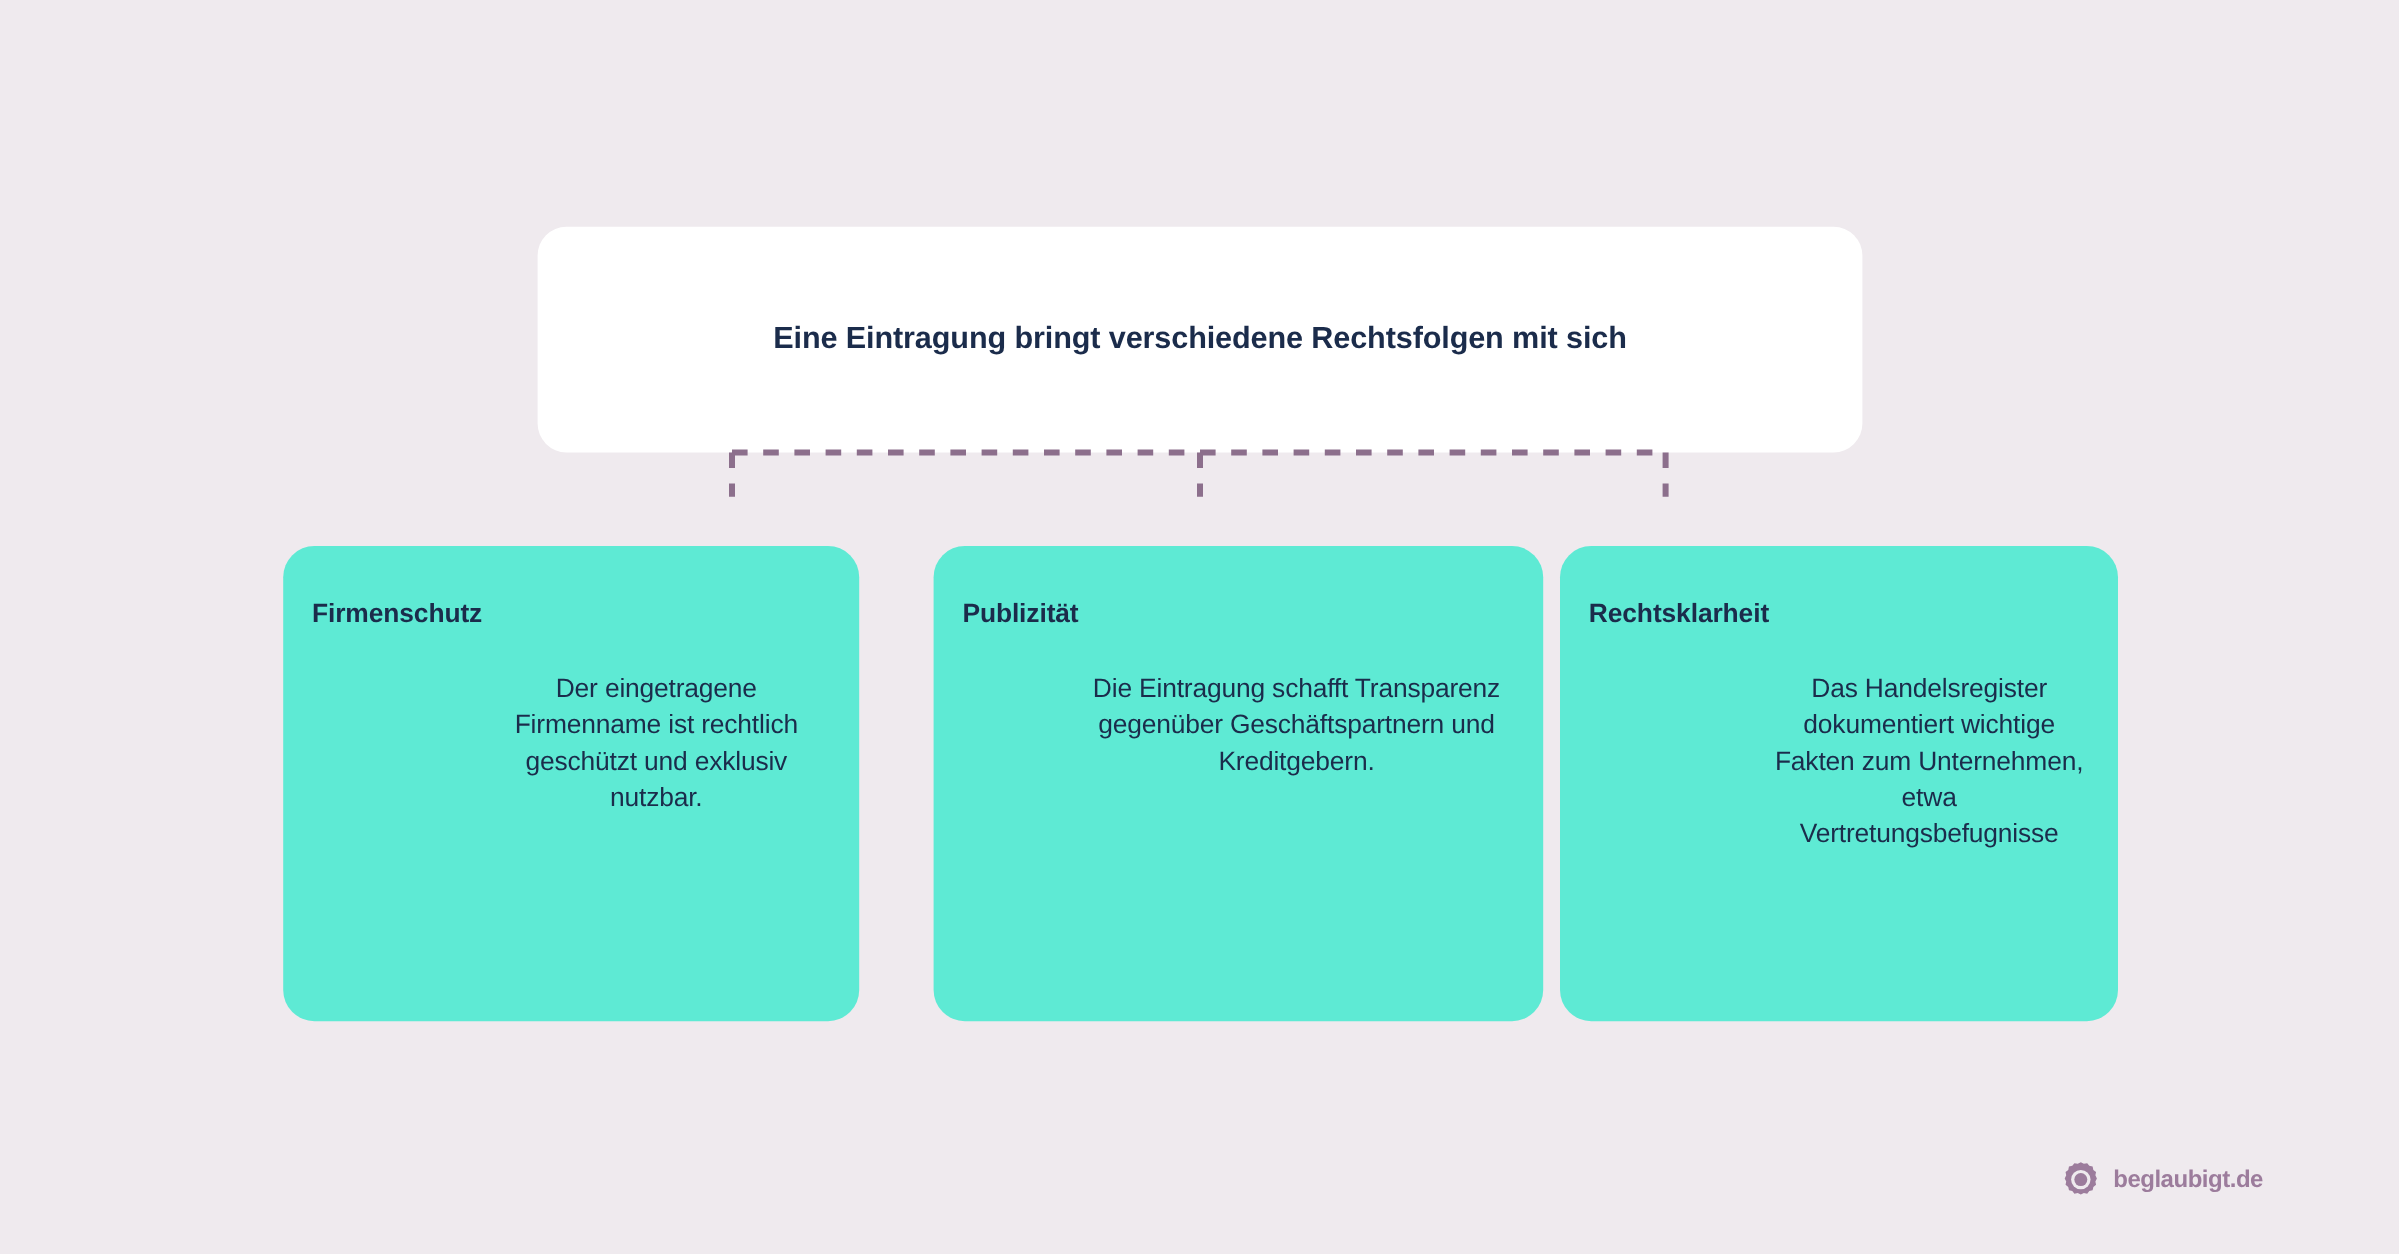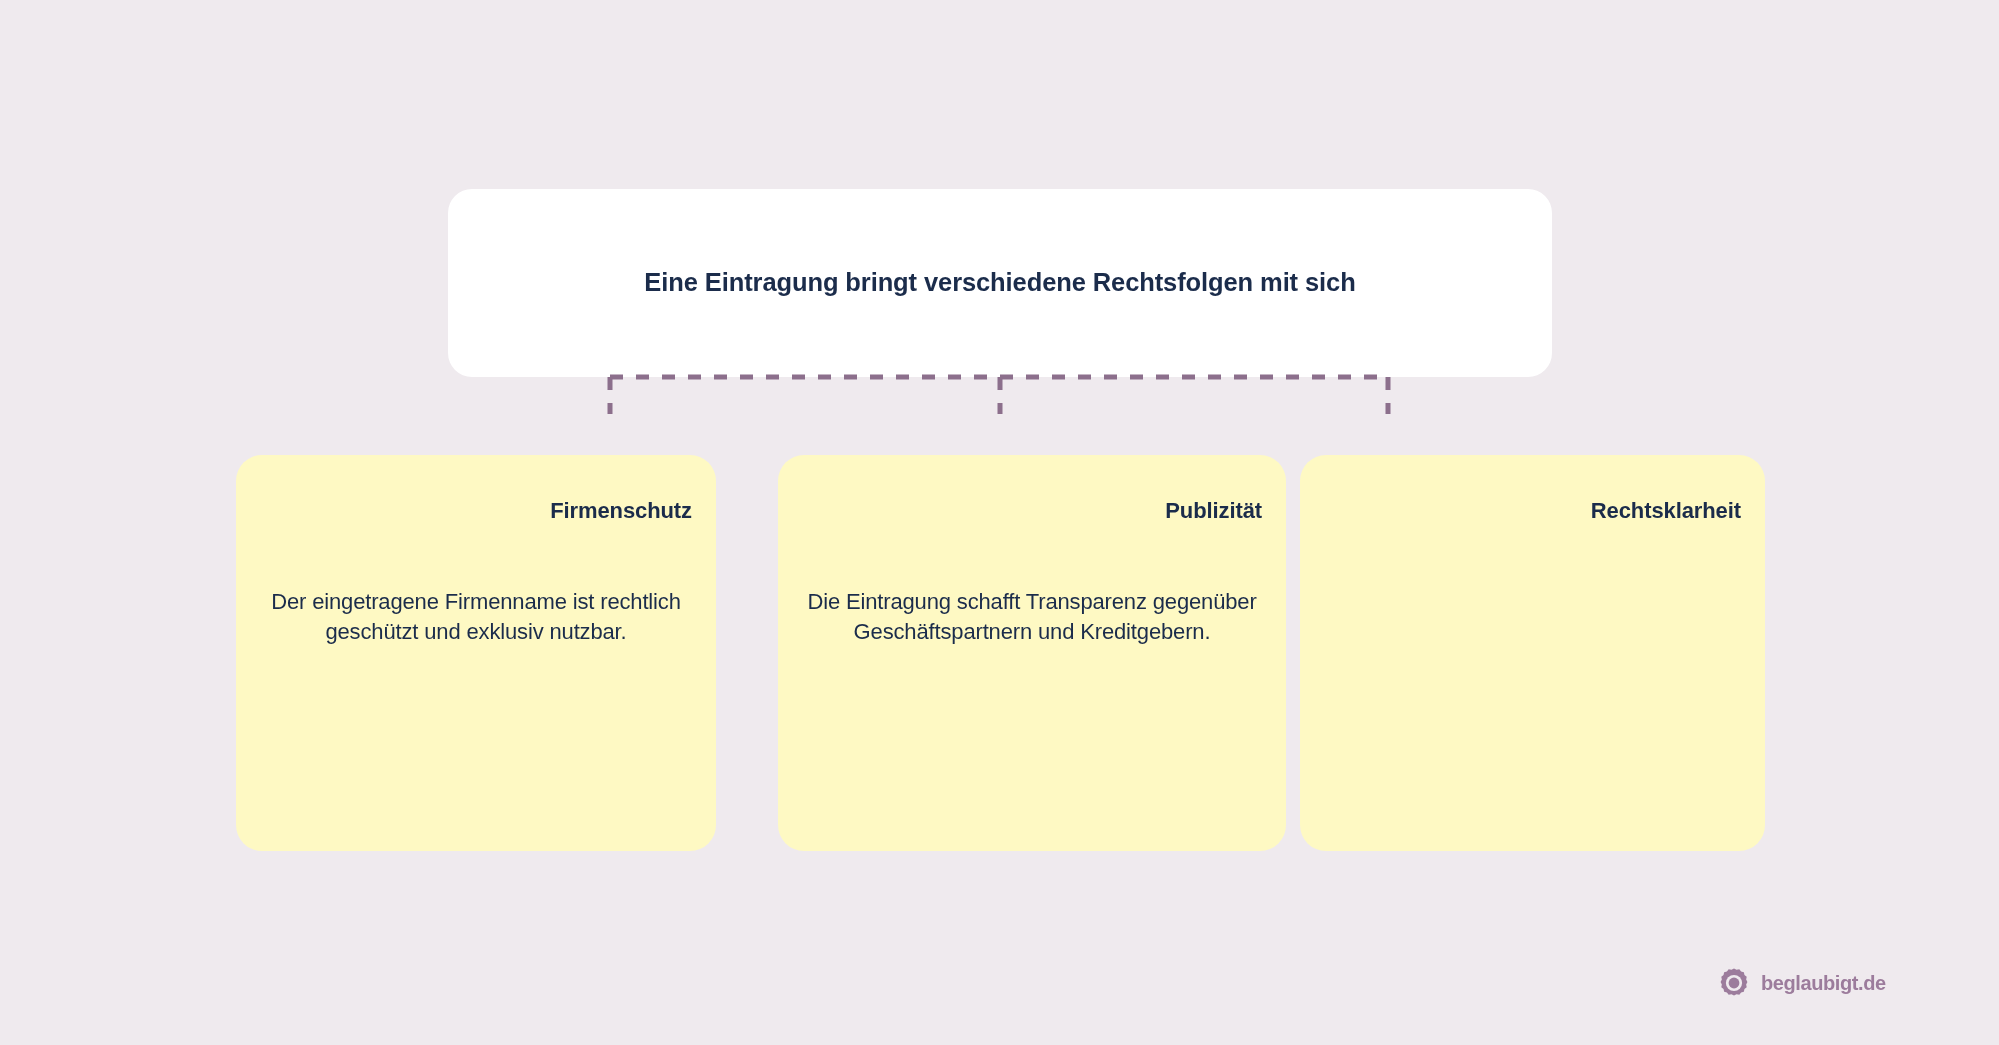--- a/index.html
+++ b/index.html
@@ -60,27 +60,27 @@
   
   .cards-row {
     position: absolute;
     left: 0;
     top: 455px;
   }
   .leaf-card {
     position: absolute;
     top: 0;
     height: 396px;
-    background: #fef9c3;
+    background: #5eead4;
     border-radius: 26px;
     box-sizing: border-box;
     padding: 42px 24px 24px;
     display: flex;
-    flex-direction: column;
-    align-items: flex-end;
+    flex-direction: row;
+    align-items: flex-start;
   }
   .leaf-card.card-0 { left: 236px;  width: 480px; }
   .leaf-card.card-1 { left: 778px;  width: 508px; }
   .leaf-card.card-2 { left: 1300px; width: 465px; }
 
   .leaf-title {
     font-size: 22px;
     font-weight: bold;
     color: #1b2c4b;
     text-align: center;
@@ -147,20 +147,21 @@
       <div class="leaf-body">Der eingetragene Firmenname ist rechtlich geschützt und exklusiv nutzbar.</div>
     </div>
 
     <div class="leaf-card card-1">
       <div class="leaf-title">Publizität</div>
       <div class="leaf-body">Die Eintragung schafft Transparenz gegenüber Geschäftspartnern und Kreditgebern.</div>
     </div>
 
     <div class="leaf-card card-2">
       <div class="leaf-title">Rechtsklarheit</div>
+      <div class="leaf-body">Das Handelsregister dokumentiert wichtige Fakten zum Unternehmen, etwa Vertretungsbefugnisse</div>
     </div>
 
   </div>
 
   <div class="brand">
     <svg class="brand-mark" viewBox="0 0 32 32" aria-hidden="true">
       <path d="M16 1.6
                l2.55 1.25 2.79 -0.55 1.74 2.25 2.78 0.6 0.6 2.78 2.25 1.74
                -0.55 2.79 1.25 2.55 -1.25 2.55 0.55 2.79 -2.25 1.74
                -0.6 2.78 -2.78 0.6 -1.74 2.25 -2.79 -0.55 -2.55 1.25

